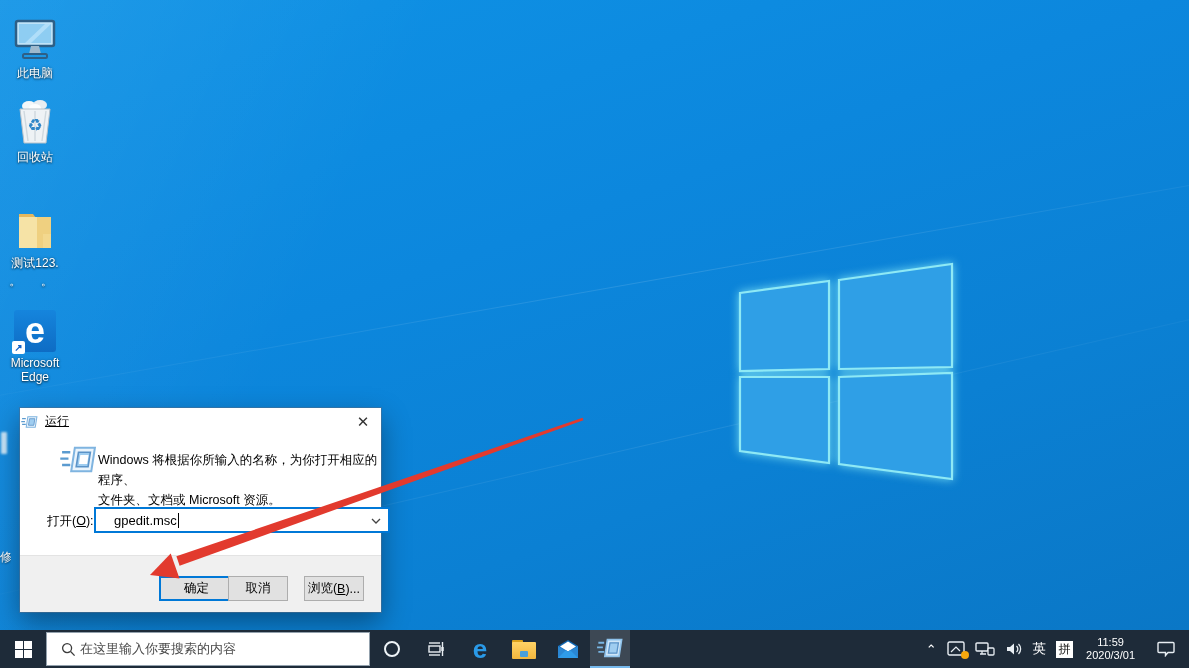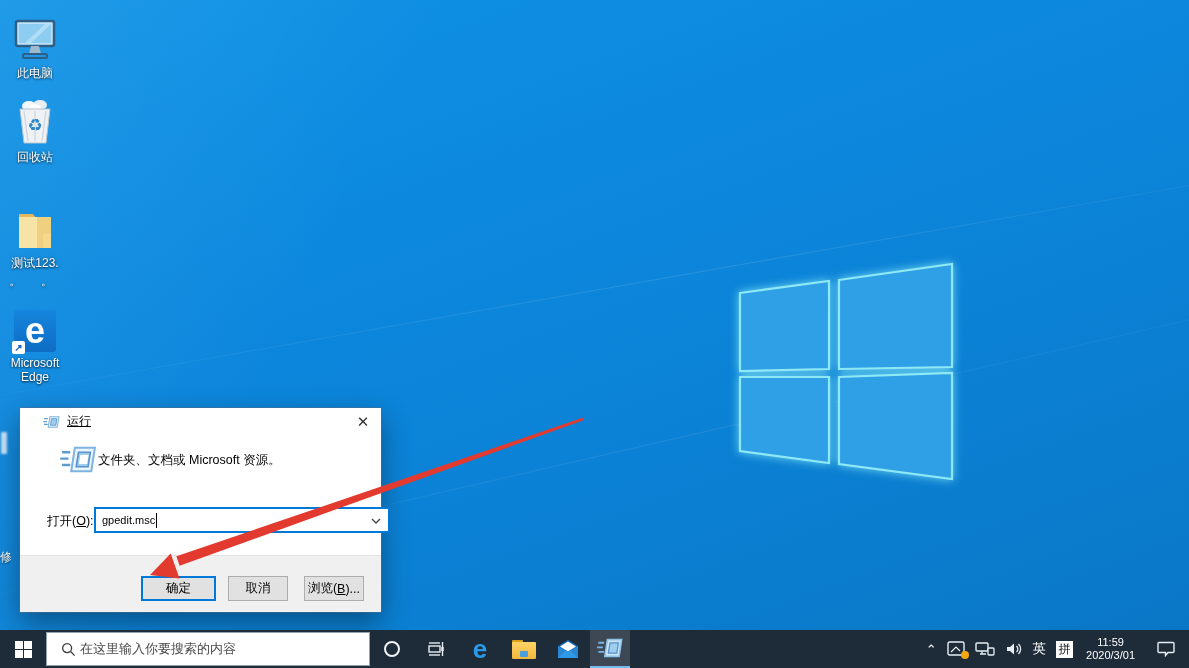--- a/index.html
+++ b/index.html
@@ -33,36 +33,36 @@
   .shortcut { position:absolute; left:-2px; bottom:-2px; width:13px; height:13px; background:#fff; border-radius:2px;
     display:flex; align-items:center; justify-content:center; font-size:10px; color:#1663c7; font-weight:bold; }
 
   
   .partial-frag { position:absolute; color:#fff; font-size:12px; text-shadow:0 1px 2px rgba(0,0,0,.6); width:11px; overflow:hidden; white-space:nowrap; }
   .partial-sliver { position:absolute; width:6px; height:22px; background:rgba(255,255,255,.75); border-radius:1px; filter:blur(1px); }
 
   
   .dialog { position:absolute; left:20px; top:408px; width:361px; height:204px; background:#fff;
     box-shadow:0 0 0 1px rgba(80,110,140,.55), 0 10px 26px rgba(0,0,0,.38); font-size:12.5px; color:#000; }
-  .dlg-title { position:absolute; left:0; top:0; width:100%; height:27px; display:flex; align-items:center; padding-left:23px;text-decoration:underline; }
+  .dlg-title { position:absolute; left:0; top:0; width:100%; height:27px; display:flex; align-items:center; padding-left:1px;text-decoration:underline; }
   .dlg-title .ttl { margin-left:7px; font-size:12px; }
   .dlg-close { position:absolute; right:3px; top:0; width:30px; height:27px; display:flex; align-items:center; justify-content:center;
     font-size:15px; color:#333; cursor:default; }
   .dlg-open-row { position:absolute; left:27px; top:513px; }
   .dlg-open-row u { text-decoration:underline; }
   .combo { position:absolute; left:74px; top:507px; width:296px; height:26px; border:2px solid #0078d7; background:#fff;
-    display:flex; align-items:center; padding-left:6px; font-size:11px; }
+    display:flex; align-items:center; padding-left:18px; font-size:13px; }
   .caret-bar { display:inline-block; width:1px; height:15px; background:#000; margin-left:1px; }
   .combo-chevron { position:absolute; right:4px; top:4px; width:16px; height:16px; color:#444; font-size:11px;
     display:flex; align-items:center; justify-content:center; }
   .dlg-footer { position:absolute; left:0; top:555px; width:100%; height:57px; background:#f0f0f0; border-top:1px solid #e3e3e3; }
   .btn { position:absolute; top:576px; height:25px; background:#e1e1e1; border:1px solid #adadad; font-size:12.5px;
     font-family:"Liberation Sans", sans-serif; display:flex; align-items:center; justify-content:center; color:#000; }
   .btn u { text-decoration:underline; }
-  .btn-ok { left:121px; width:75px; border:2px solid #0078d7; }
+  .btn-ok { left:139px; width:75px; border:2px solid #0078d7; }
   .btn-cancel { left:208px; width:60px; }
   .btn-browse { left:284px; width:60px; }
 
   
   .dialog .abs { position:absolute; }
   .d-msgicon { left:40px; top:36px; }
   .d-text { left:78px; top:42px; width:285px; line-height:20px; }
   .d-openlbl { left:27px; top:105px; }
   .d-combo { left:74px; top:99px; }
   .d-footer { top:147px; height:57px; }
@@ -179,20 +179,21 @@
 
   <div class="abs d-msgicon">
     <svg width="37" height="31" viewBox="0 0 40 34">
       <path d="M2 9 h9 M0 16 h9 M2 23 h9" stroke="#5b9bd0" stroke-width="2.6" fill="none"></path>
       <path d="M16 4 L38 4 L34 30 L12 30 Z" fill="#eaf4fc" stroke="#7fb4e0" stroke-width="2.2"></path>
       <path d="M20 9 L33 9 L30.5 25 L17.5 25 Z" fill="#9fcdf0" stroke="#5b93c8" stroke-width="1.8"></path>
       <path d="M22 12 L31 12 L29.5 22 L20.5 22 Z" fill="#ffffff"></path>
     </svg>
   </div>
   <div class="abs d-text">
+    <div>Windows 将根据你所输入的名称，为你打开相应的程序、</div>
     <div>文件夹、文档或 Microsoft 资源。</div>
   </div>
 
   <div class="abs dlg-open-row d-openlbl"><span>打开(</span><u>O</u><span>):</span></div>
 
   <div class="abs combo d-combo">
     <span>gpedit.msc</span>
     <span class="caret-bar"></span>
     <div class="combo-chevron">
       <svg width="10" height="6" viewBox="0 0 10 6">

